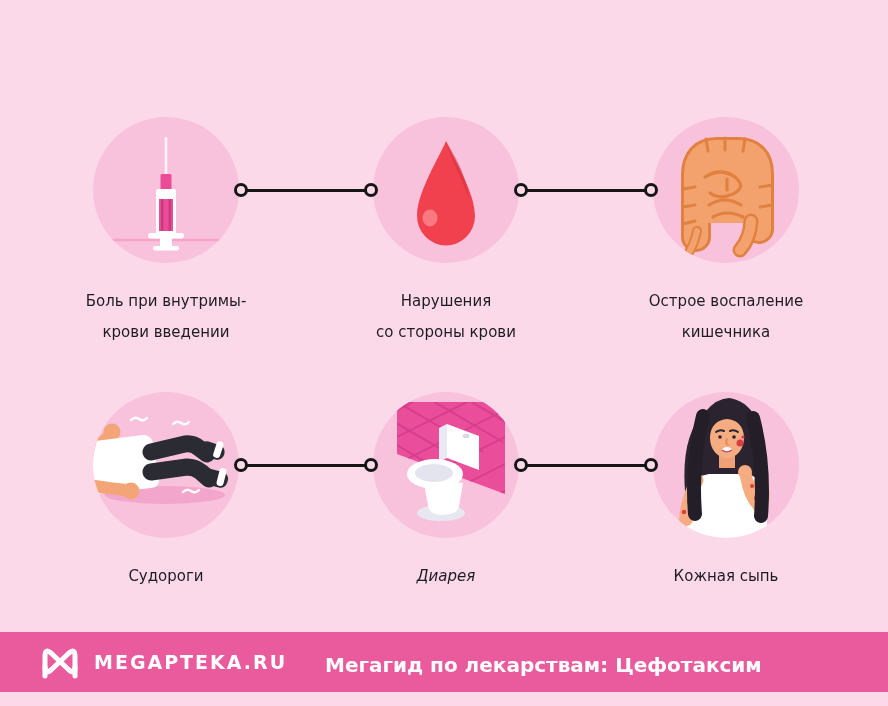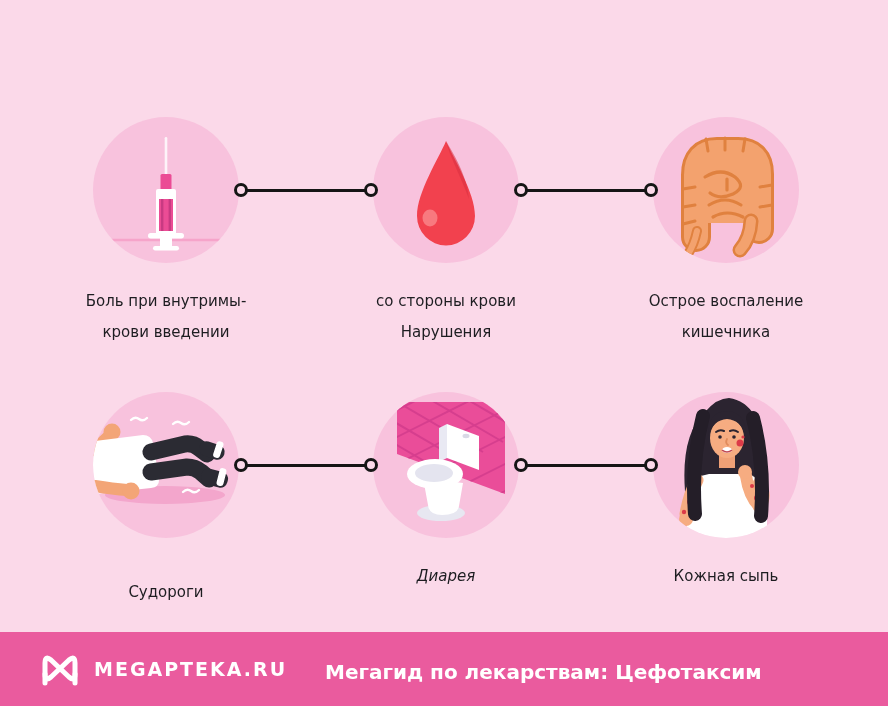--- a/index.html
+++ b/index.html
@@ -26,40 +26,40 @@
   .c5 { left:373px; top:392px; }
   .c6 { left:653px; top:392px; }
   .label {
     position:absolute; width:300px; text-align:center;
     font-size:15px; line-height:31px; font-weight:500;
     color:var(--text,#1D1D21);
   }
   .l1 { left:16px;  top:286px; }
   .l2 { left:296px; top:286px; }
   .l3 { left:576px; top:286px; }
-  .l4 { left:16px;  top:561px;margin-top:16px; }
+  .l4 { left:16px;  top:561px; }
   .l5 { left:296px; top:561px;font-style:italic; }
   .l6 { left:576px; top:561px; }
   .connector { position:absolute; width:144px; height:14px; }
   .k1 { left:234px; top:183px; }
   .k2 { left:514px; top:183px; }
   .k3 { left:234px; top:458px; }
   .k4 { left:514px; top:458px; }
   .connector .line {
     position:absolute; left:12px; right:12px; top:5.5px; height:3px;
     background:var(--connector,#151515);
   }
   .connector .ring {
     position:absolute; top:0; width:14px; height:14px; border-radius:50%;
     border:3px solid var(--connector,#151515); background:var(--bg,#FBD9E9);
   }
   .connector .ring.left  { left:0; }
   .connector .ring.right { right:0; }
   .footer {
-    position:absolute; left:0; top:632px; width:888px; height:74px;
+    position:absolute; left:0; top:632px; width:888px; height:60px;
     background:var(--footer-bg,#EA5B9E);
     display:flex; align-items:center; padding-left:40px;
   }
   .brand {
     color:#fff; font-weight:700; font-size:19px; letter-spacing:2px;
     margin-left:14px;
   }
   .tagline { color:#fff; font-weight:700; font-size:20px; margin-left:38px;margin-top:6px; }
 </style>
 </head>
@@ -234,22 +234,22 @@
     <span class="ring left"></span>
     <span class="line"></span>
     <span class="ring right"></span>
   </div>
 
   <div class="label l1">
     <div>Боль при внутримы-</div>
     <div>крови введении</div>
   </div>
   <div class="label l2">
+    <div>Нарушения</div>
     <div>со стороны крови</div>
-    <div>Нарушения</div>
   </div>
   <div class="label l3">
     <div>Острое воспаление</div>
     <div>кишечника</div>
   </div>
   <div class="label l4">
     <div>Судороги</div>
   </div>
   <div class="label l5">
     <div>Диарея</div>

